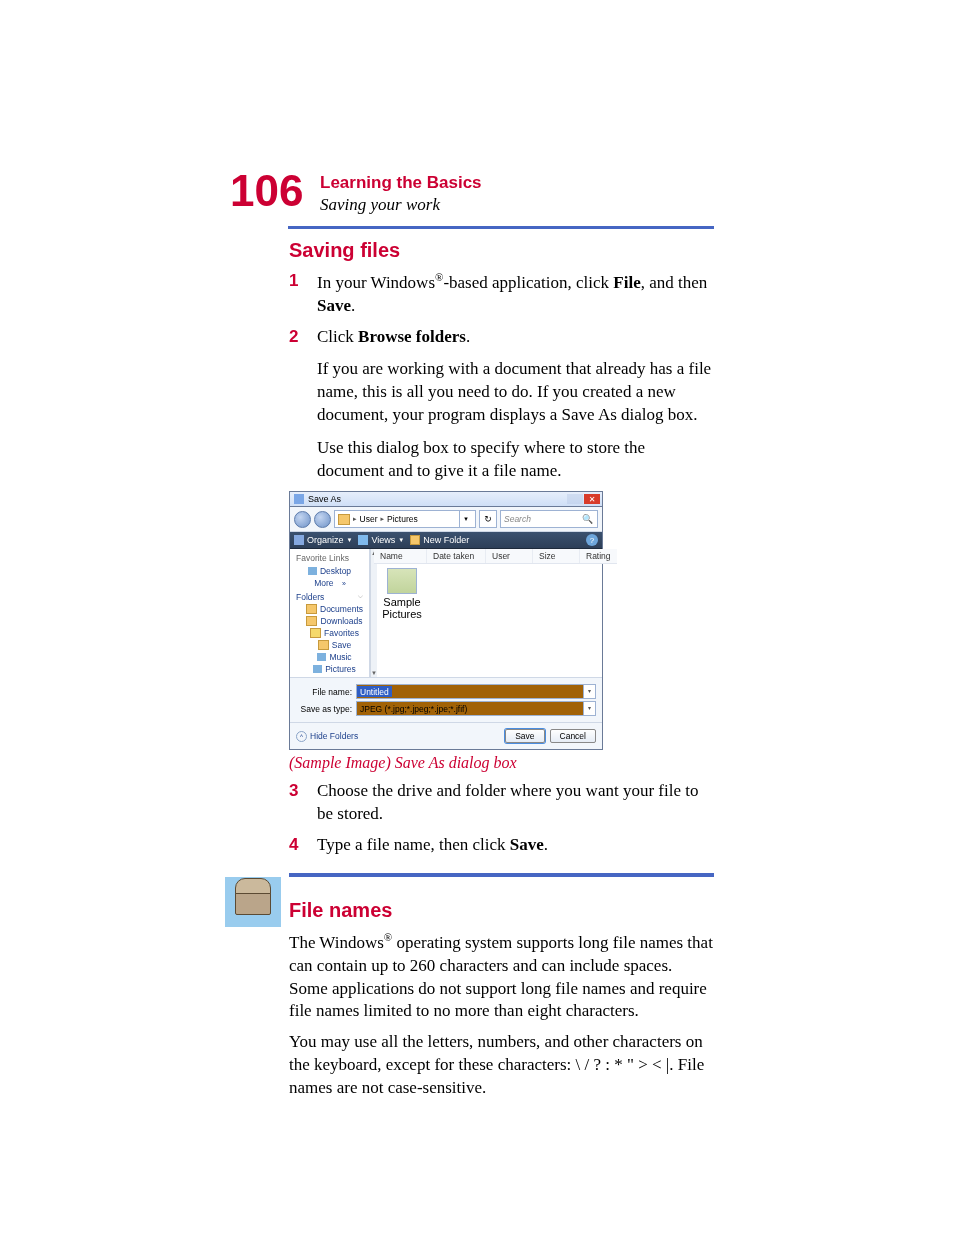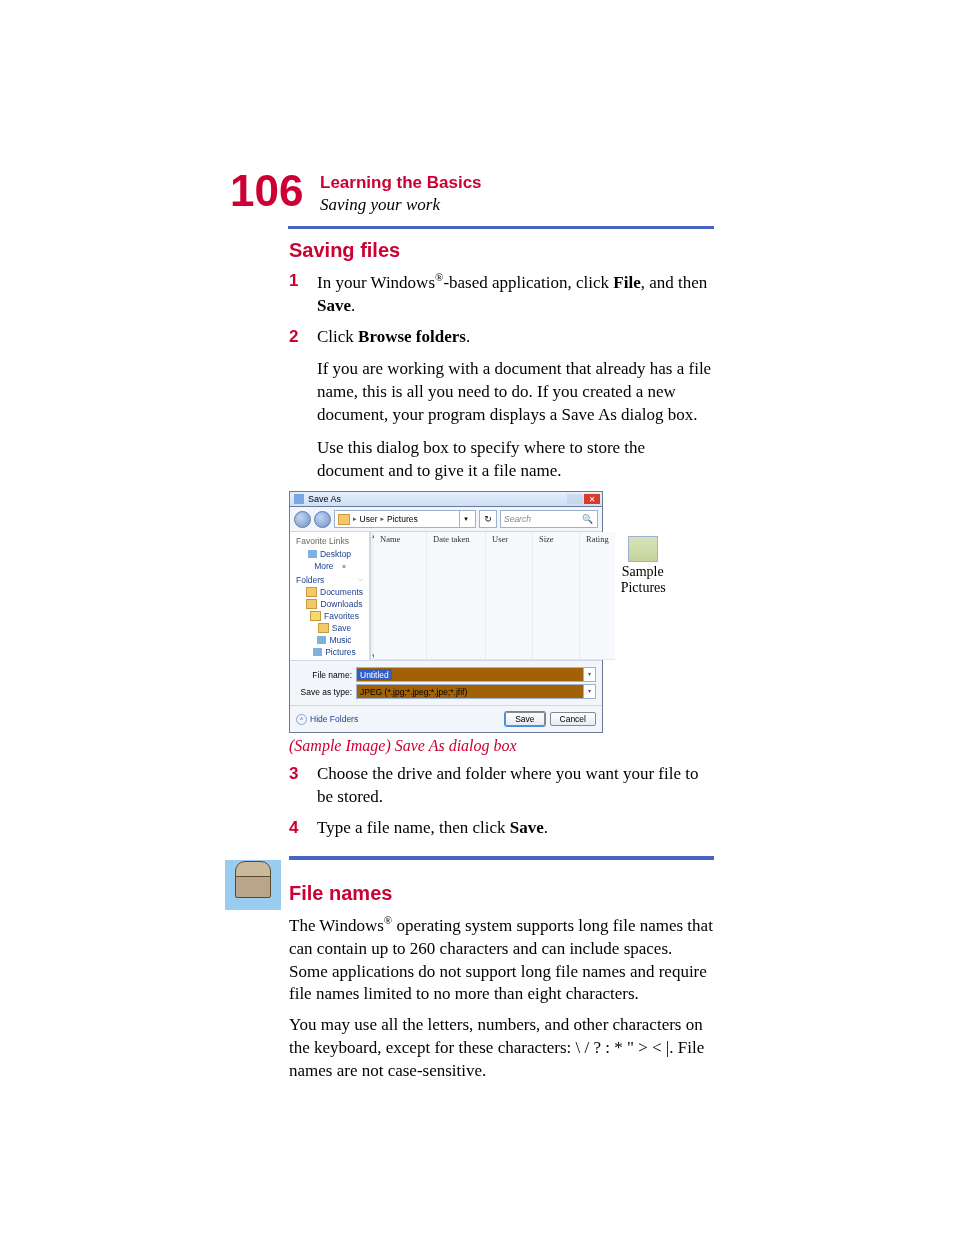--- a/index.html
+++ b/index.html
@@ -217,27 +217,27 @@
   .more .arrows { font-size:7px; letter-spacing:-1px; }
   .tree .folders-hdr { color:#1c3f8b; padding:3px 6px 1px; display:flex; justify-content:space-between; }
   .tree .indent { padding-left:16px; }
   .tree-scroll {
     width:8px; background:#eef2f7; border-left:1px solid #d0d8e4;
     display:flex; flex-direction:column; align-items:center;
   }
   .tree-scroll .arrow { font-size:6px; color:#666; line-height:8px; }
   .tree-scroll .thumb { flex:1; }
 
-  .filearea { flex:1; display:flex; flex-direction:row;font-family:Liberation Serif, serif; }
+  .filearea { flex:1; display:flex; flex-direction:column; }
   .colhdr {
     display:flex; font-size:8.5px; color:#333;
     border-bottom:1px solid #e1e6ef; background:#f7f9fc;
   }
   .colhdr span { padding:2px 6px; border-right:1px solid #e8ecf3; }
-  .thumb-item { padding:4px 6px; font-size:14px; text-align:center; width:44px; }
+  .thumb-item { padding:4px 6px; font-size:11px; text-align:center; width:44px; }
   .thumb-img {
     width:28px; height:24px; border:1px solid #9db2d3;
     background:linear-gradient(#d7e4b9, #c1d49c); margin:0 auto 2px;
   }
 
   .filefields {
     background:#f2f6fb; border-top:1px solid #cfd8e6; padding:4px 6px;
   }
   .ffrow { display:flex; align-items:center; margin:2px 0; font-size:8.5px; }
   .ffrow .lbl { width:56px; text-align:right; padding-right:4px; }
@@ -358,20 +358,38 @@
           <span>Pictures</span>
           <span style="flex:1"></span>
           <span class="addr-drop">▾</span>
         </div>
         <div class="refresh">↻</div>
         <div class="searchbox">
           <span>Search</span>
           <span class="mag">🔍</span>
         </div>
       </div>
+      <div class="toolbar">
+        <div class="tbtn">
+            <span class="tbicon"></span>
+            <span>Organize</span>
+            <span class="tarrow">▼</span>
+          </div>
+        <div class="tbtn">
+            <span class="tbicon views"></span>
+            <span>Views</span>
+            <span class="tarrow">▼</span>
+          </div>
+        <div class="tbtn">
+            <span class="tbicon newf"></span>
+            <span>New Folder</span>
+          </div>
+        <div class="spacer"></div>
+        <div class="help">?</div>
+      </div>
       <div class="body">
         <div style="display:flex; width:84px;">
           <div class="tree" style="flex:1;">
             <div class="hdr">Favorite Links</div>
             <div class="row">
                 <span class="bico"></span>
                 <span>Desktop</span>
               </div>
             <div class="row more"><span>More</span>&nbsp;<span class="arrows">»</span></div>
             <div class="folders-hdr">

